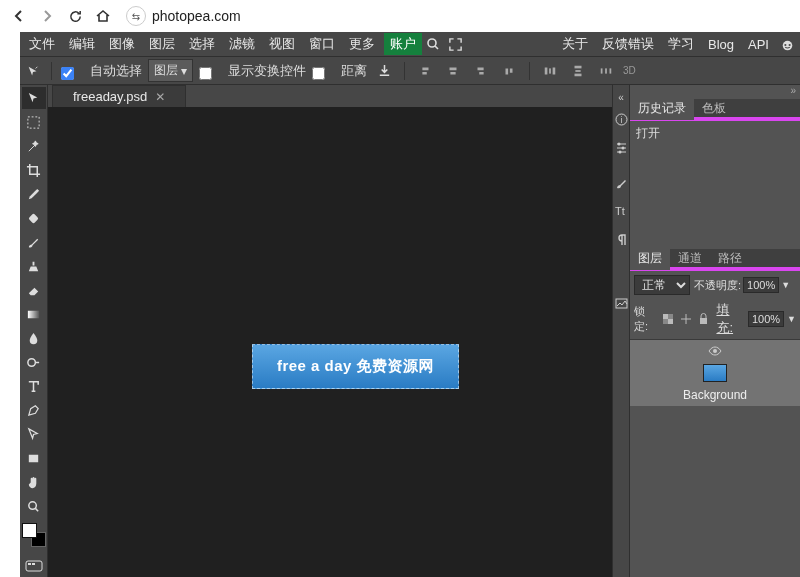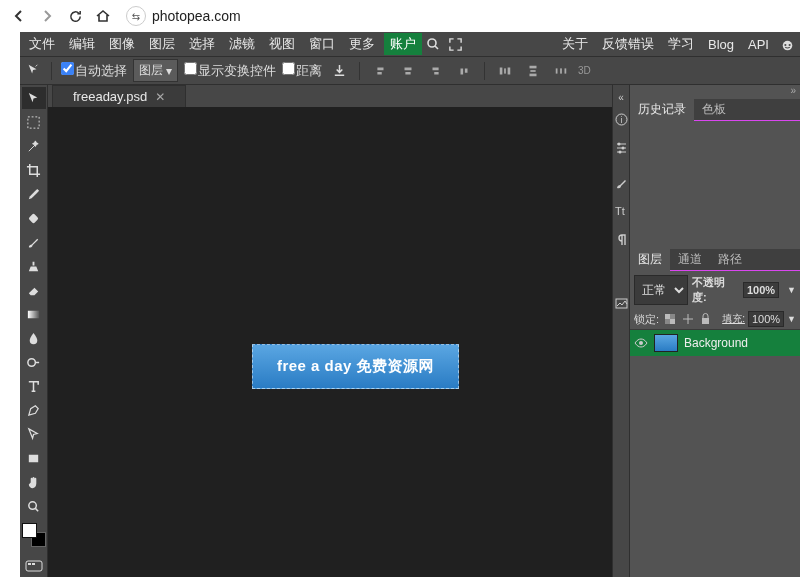--- a/index.html
+++ b/index.html
@@ -15,21 +15,21 @@
   
   .app { height: 545px; background:#474747; display:flex; flex-direction:column; color:#ddd;margin-left:20px; }
   .menubar { height:25px; background:#474747; display:flex; align-items:center; padding:0 2px; border-bottom:1px solid #2f2f2f;}
   .menubar .mi { padding:3px 7px; font-size:13px; color:#e8e8e8; cursor:pointer;}
   .menubar .account { background:#15803d; color:#fff; padding:2px 6px; font-size:13px; margin-left:2px;}
   .menubar .micon { width:22px; height:18px; display:flex;align-items:center;justify-content:center; color:#ddd; cursor:pointer;}
   .menubar .spacer { flex:1; }
   .menubar .mr { padding:3px 7px; font-size:13px; color:#e8e8e8; cursor:pointer;}
 
   .optionsbar { height:28px; background:#474747; display:flex; align-items:center; gap:6px; padding:0 6px; border-bottom:1px solid #2f2f2f;}
-  .optionsbar .oi { display:flex; align-items:flex-start; gap:1px; font-size:13px; color:#ddd;}
+  .optionsbar .oi { display:flex; align-items:flex-end; gap:16px; font-size:13px; color:#ddd;}
   .optionsbar .cursor-icn{width:16px;height:16px;color:#ddd;}
   .optionsbar .auto-select{}
   .optionsbar input[type=checkbox]{accent-color:#3b82f6;width:13px;height:13px;}
   .select-target{ background:#5b5b5b; padding:2px 5px; display:flex; align-items:center; gap:3px; border:1px solid #333;}
   .obtn{width:22px;height:20px;display:flex;align-items:center;justify-content:center;cursor:pointer;}
   .osep{width:1px;height:18px;background:#333;margin:0 3px;}
 
   .workspace { flex:1; display:flex; min-height:0;}
   .toolbar { width:28px; background:#474747; display:flex; flex-direction:column; align-items:center; padding-top:2px; gap:2px; border-right:1px solid #2f2f2f;}
   .tbtn{width:24px;height:24px;display:flex;align-items:center;justify-content:center;color:#ddd;cursor:pointer;}
@@ -45,33 +45,33 @@
   .canvas-stage{flex:1;background:#202020;position:relative;}
   .canvas-img{position:absolute;left:204px;top:237px;width:207px;height:45px;background:linear-gradient(#5aa6e2,#2a7cc4);display:flex;flex-direction:column;align-items:center;justify-content:center;color:#fff;border:1px dashed rgba(255,255,255,.5);}
   .canvas-img .t1{font-size:15px;font-weight:bold;letter-spacing:.5px;}
   .canvas-img .t2{font-size:9px;color:#e0ecff;margin-top:1px;}
 
   .rightrail{width:18px;background:#474747;display:flex;flex-direction:column;align-items:center;padding-top:4px;border-left:1px solid #2f2f2f;border-right:1px solid #2f2f2f;}
   .rtab{height:28px;width:18px;display:flex;align-items:center;justify-content:center;color:#ccc;font-size:10px;cursor:pointer;}
   .rtab.dbl{height:16px;}
 
   .panels{width:170px;background:#535353;display:flex;flex-direction:column;}
-  .panel-tabs{height:22px;background:#3f3f3f;display:flex;align-items:center;border-bottom:1px solid #d946ef;}
+  .panel-tabs{height:22px;background:#3f3f3f;display:flex;align-items:center;border-bottom:4px solid #d946ef;}
   .ptab{padding:3px 8px;font-size:12px;color:#bbb;cursor:pointer;}
   .ptab.active{background:#535353;color:#e8e8e8;}
   .pbody{flex:1;background:#535353;font-size:12px;color:#ddd;}
   .history-panel{height:150px;display:flex;flex-direction:column;}
   .history-list{flex:1;padding:4px 6px;}
   .layers-header{display:flex;gap:4px;padding:4px 4px;background:#535353;}
   .blend-select{background:#3b3b3b;color:#ddd;border:1px solid #2a2a2a;font-size:12px;padding:1px 3px;width:56px;}
-  .opbox{display:flex;align-items:center;gap:8px;font-weight:bold;}
+  .opbox{display:flex;align-items:center;gap:2px;}
   .opval{background:#3b3b3b;border:1px solid #2a2a2a;padding:1px 3px;font-size:11px;}
   .lockrow{display:flex;align-items:center;gap:3px;padding:2px 4px;border-bottom:1px solid #3a3a3a;}
   .lkicon{width:15px;height:15px;display:flex;align-items:center;justify-content:center;}
-  .layer-row{display:flex;align-items:center;gap:6px;padding:4px 4px;background:#15803d;}
+  .layer-row{display:flex;align-items:center;gap:6px;padding:4px 4px;background:#737373;flex-direction:column;}
   .eye{width:14px;height:14px;color:#ccc;}
   .thumb{width:24px;height:18px;background:linear-gradient(#5aa6e2,#2a7cc4);border:1px solid #222;}
   .layer-name{font-size:12px;color:#eee;}
   svg{display:block;}
 </style>
 </head>
 <body>
 
 <div class="browser-bar">
   <div class="bicon">
@@ -386,20 +386,23 @@
     </div>
 
     <div class="panels">
 
       <div style="height:14px;display:flex;justify-content:flex-end;padding-right:4px;color:#aaa;font-size:10px;">»</div>
 
       <div class="history-panel">
         <div class="panel-tabs">
           <div class="ptab active">历史记录</div>
           <div class="ptab">色板</div>
+        </div>
+        <div class="pbody history-list">
+          <div>打开</div>
         </div>
       </div>
 
       <div style="flex:1;display:flex;flex-direction:column;">
         <div class="panel-tabs">
           <div class="ptab active">图层</div>
           <div class="ptab">通道</div>
           <div class="ptab">路径</div>
         </div>
         <div class="pbody">
@@ -425,21 +428,21 @@
                   <path d="M6 1v10M1 6h10" stroke="#bbb"></path>
                 </svg>
               </div>
             <div class="lkicon">
                 <svg width="11" height="12">
                   <rect x="2" y="5" width="7" height="6" fill="#bbb"></rect>
                   <path d="M3 5V3a2.5 2.5 0 1 1 5 0v2" fill="none" stroke="#bbb"></path>
                 </svg>
               </div>
             <span style="flex:1"></span>
-            <span style="font-size:10px;text-decoration:underline;">填充:</span>
+            <span style="font-size:13px;text-decoration:underline;">填充:</span>
             <span class="opval">100%</span>
             <span style="font-size:9px;">▼</span>
           </div>
           <div class="layer-row">
             <div class="eye">
                 <svg width="14" height="14" viewBox="0 0 14 14">
                   <path d="M1 7c2-3 4-4 6-4s4 1 6 4c-2 3-4 4-6 4S3 10 1 7z" fill="none" stroke="#ccc"></path>
                   <circle cx="7" cy="7" r="2" fill="#ccc"></circle>
                 </svg>
               </div>

